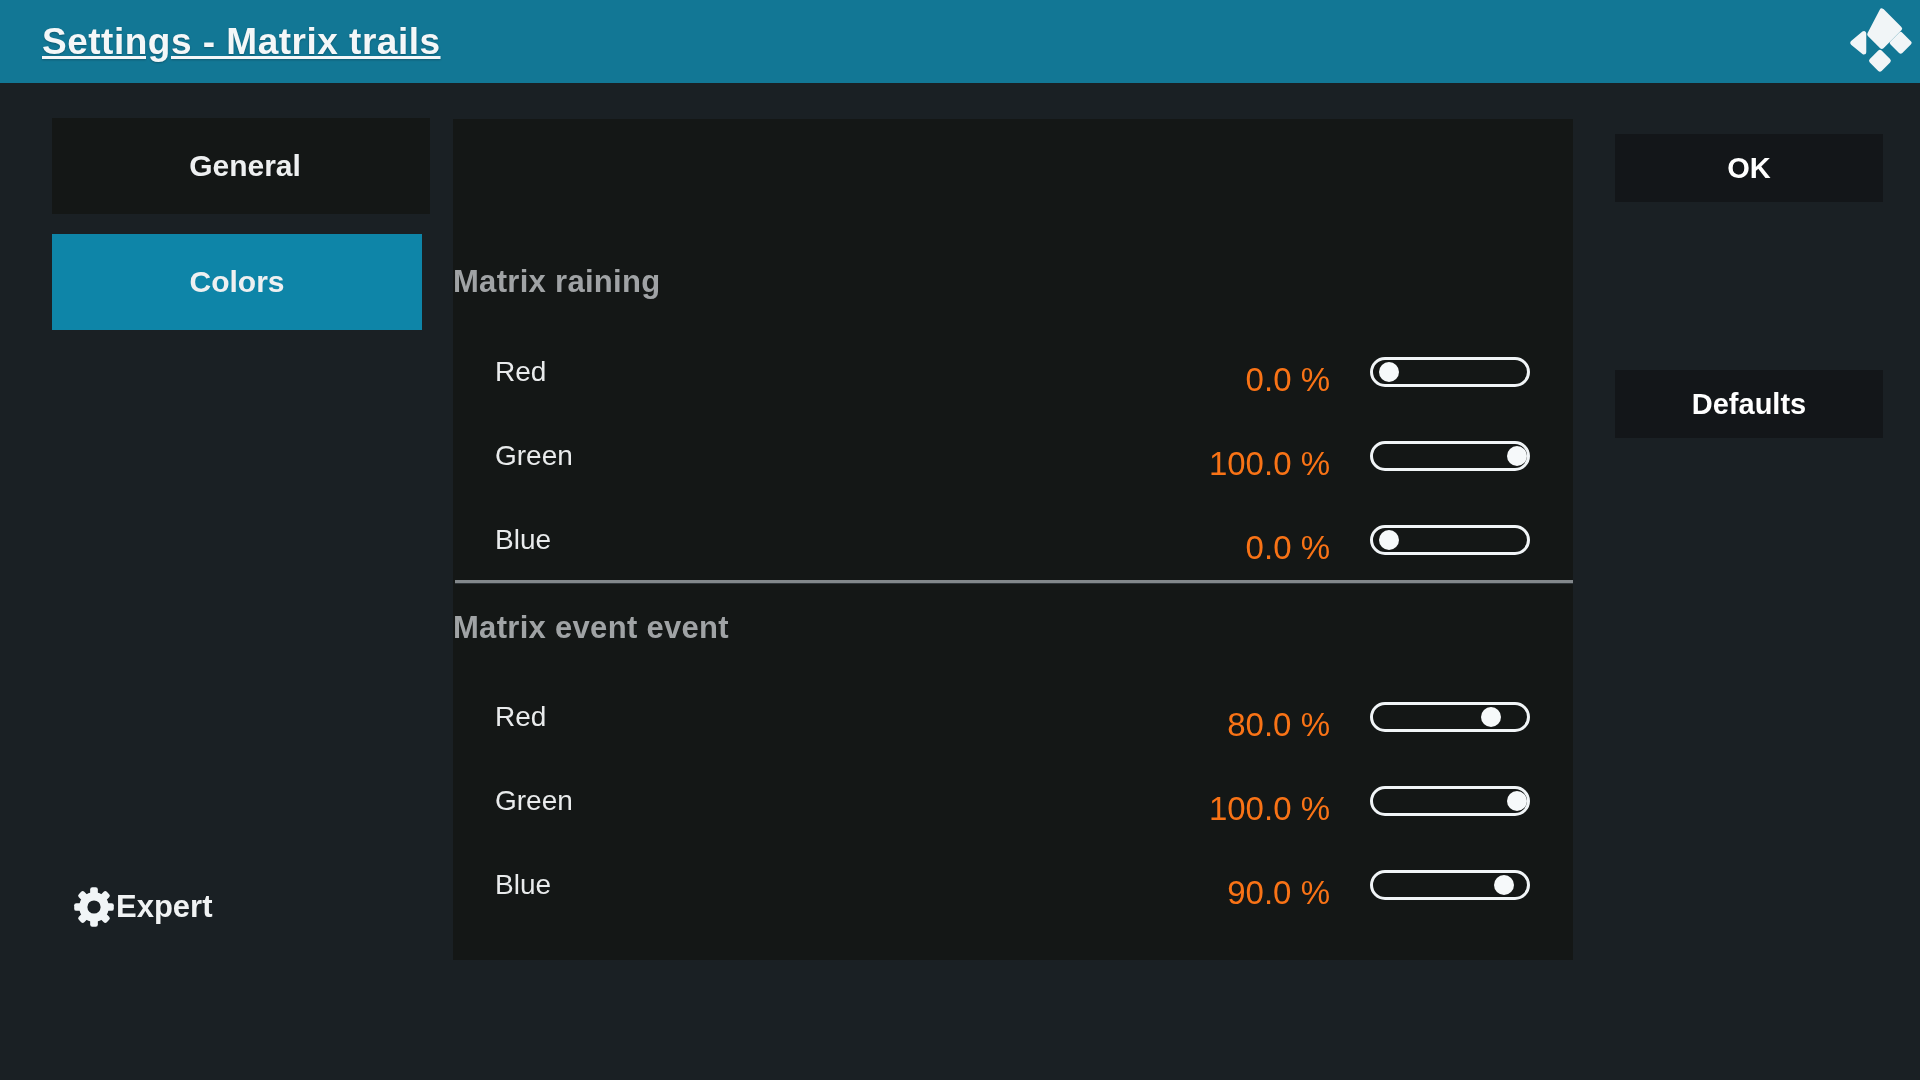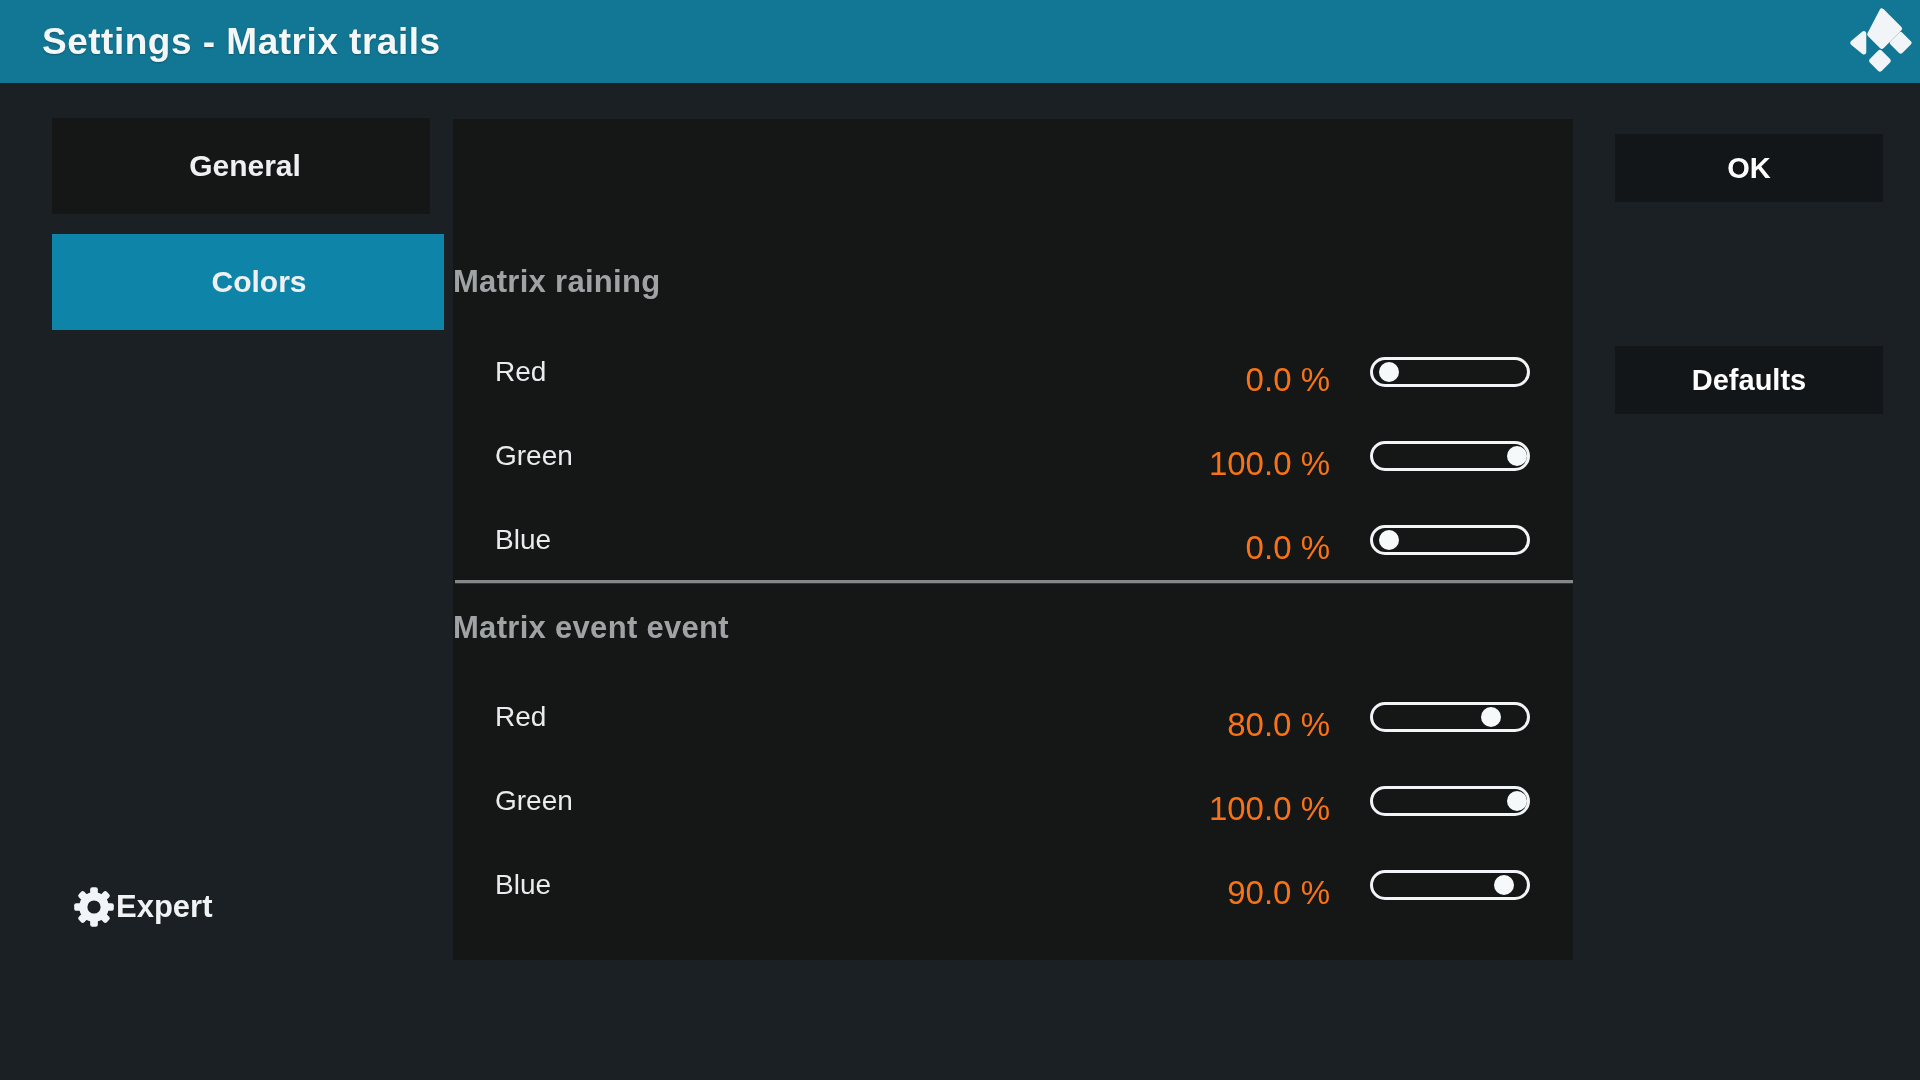--- a/index.html
+++ b/index.html
@@ -21,35 +21,36 @@
     width: 1920px; height: 83px;
     background: #127795;
     display: flex; align-items: center;
   }
   .titlebar .title {
     padding-left: 42px;
     font-size: 37px; font-weight: bold;
     color: #f4f7f8;
     text-shadow: 0 1px 2px rgba(0,0,0,0.25);
     letter-spacing: 0.5px;
+    text-decoration: underline;
   }
   .kodi-logo {
     position: absolute; right: 8px; top: 7px;
     width: 66px; height: 66px;
   }
 
   
   .cat-btn {
     position: absolute; left: 52px; width: 370px; height: 96px;
     background: #141716;
     display: flex; align-items: center; justify-content: center;
     color: #eef0f1; font-size: 30px; font-weight: bold;
     cursor: pointer;
   }
-  .cat-btn.selected { background: #0e85a8; padding-left: 22px; }
+  .cat-btn.selected { background: #0e85a8; }
   #cat-0 { top: 118px; padding-left: 8px; }
   #cat-1 { top: 234px; }
 
   
   .panel {
     position: absolute; left: 453px; top: 119px;
     width: 1120px; height: 841px;
     background: #141716;
   }
   .group-title {
@@ -109,21 +110,21 @@
   
   .action-btn {
     position: absolute; left: 1615px; width: 268px; height: 68px;
     background: #131619;
     display: flex; align-items: center; justify-content: center;
     color: #ffffff; font-size: 29px; font-weight: bold;
     cursor: pointer;
   }
   #action-0 { top: 134px; }
   #action-1 { top: 242px; }
-  #action-2 { top: 346px; align-items: center; }
+  #action-2 { top: 370px; align-items: center; }
 
   
   .level {
     position: absolute; left: 72px; top: 882px;
     height: 50px;
     display: flex; align-items: center; 
     cursor: pointer;
   }
   .level .gear { width: 44px; height: 46px; }
   .level .level-label {

